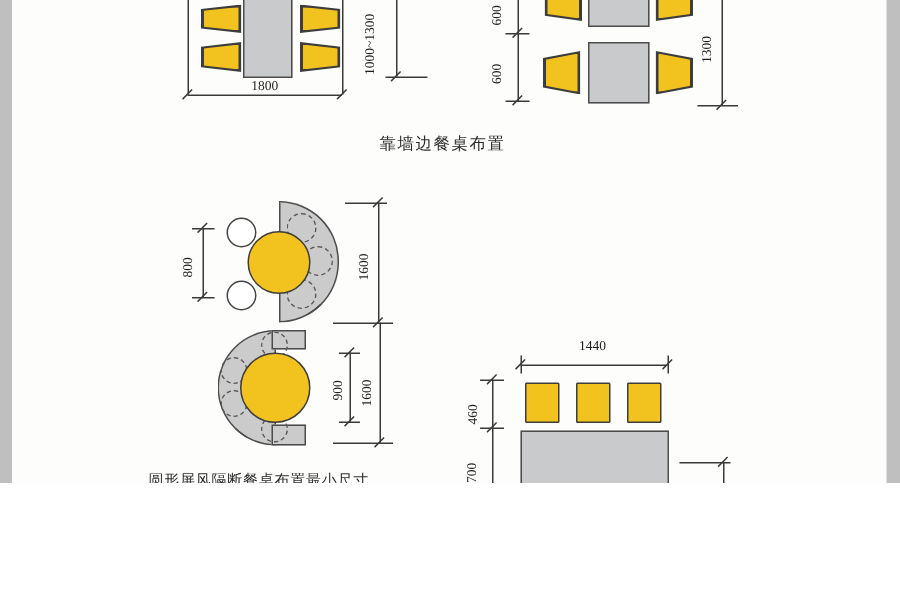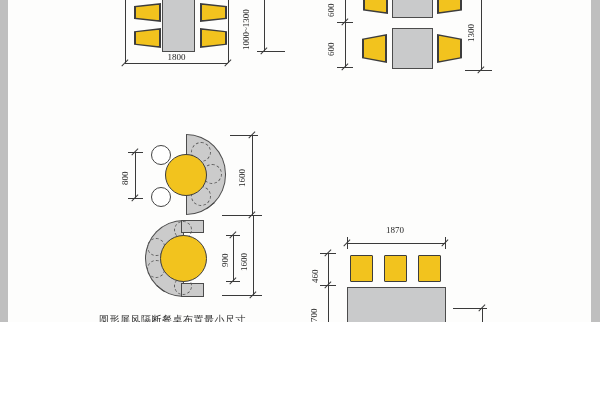--- a/index.html
+++ b/index.html
@@ -69,20 +69,21 @@
     <div class="hl" style="left:337px;top:22px;width:16px;"></div>
     <div class="hl" style="left:337px;top:67px;width:16px;"></div>
     <div class="dim dimv" style="left:327px;top:1px;height:16px;">600</div>
     <div class="dim dimv" style="left:327px;top:38px;height:18px;">600</div>
     <div class="vl" style="left:481px;top:0;height:70px;"></div>
     <div class="tk" style="left:481px;top:70px;"></div>
     <div class="hl" style="left:465px;top:70px;width:27px;"></div>
     <div class="dim dimv" style="left:467px;top:16px;height:26px;">1300</div>
   </div>
 
+  <div class="cap" style="left:253px;top:88px;">靠墙边餐桌布置</div>
 
   <div>
     <div class="screenShape" style="left:186px;top:134px;width:40px;height:81px;border-radius:0 40px 40px 0;"></div>
     <div class="circ dcirc" style="left:191px;top:142px;width:20px;height:20px;"></div>
     <div class="circ dcirc" style="left:202px;top:164px;width:20px;height:20px;"></div>
     <div class="circ dcirc" style="left:191px;top:186px;width:20px;height:20px;"></div>
     <div class="circ ycirc" style="left:165px;top:154px;width:42px;height:42px;"></div>
     <div class="circ wcirc" style="left:151px;top:145px;width:20px;height:20px;"></div>
     <div class="circ wcirc" style="left:151px;top:187px;width:20px;height:20px;"></div>
     <div class="vl" style="left:135px;top:152px;height:46px;"></div>
@@ -124,21 +125,21 @@
 
   <div>
     <div class="sqchair" style="left:135px;top:384px;width:21px;height:17px;transform:rotate(-67deg);"></div>
     <div class="sqchair" style="left:161px;top:358px;width:21px;height:17px;transform:rotate(-23deg);"></div>
     <div class="sqchair" style="left:198px;top:358px;width:21px;height:17px;transform:rotate(21deg);"></div>
     <div class="sqchair" style="left:225px;top:383px;width:21px;height:17px;transform:rotate(65deg);"></div>
     <div class="circ gcirc" style="left:153px;top:374px;width:77px;height:77px;"></div>
   </div>
 
   <div>
-    <div class="dim" style="left:377px;top:226px;width:36px;text-align:center;">1870</div>
+    <div class="dim" style="left:377px;top:226px;width:36px;text-align:center;">1440</div>
     <div class="hl" style="left:347px;top:243px;width:98px;"></div>
     <div class="tk" style="left:347px;top:243px;"></div>
     <div class="tk" style="left:445px;top:243px;"></div>
     <div class="vl" style="left:347px;top:237px;height:12px;"></div>
     <div class="vl" style="left:445px;top:237px;height:12px;"></div>
 
     <div class="sqchair" style="left:350px;top:255px;width:23px;height:27px;"></div>
     <div class="sqchair" style="left:384px;top:255px;width:23px;height:27px;"></div>
     <div class="sqchair" style="left:418px;top:255px;width:23px;height:27px;"></div>
     <div class="tbl" style="left:347px;top:287px;width:99px;height:43px;"></div>

